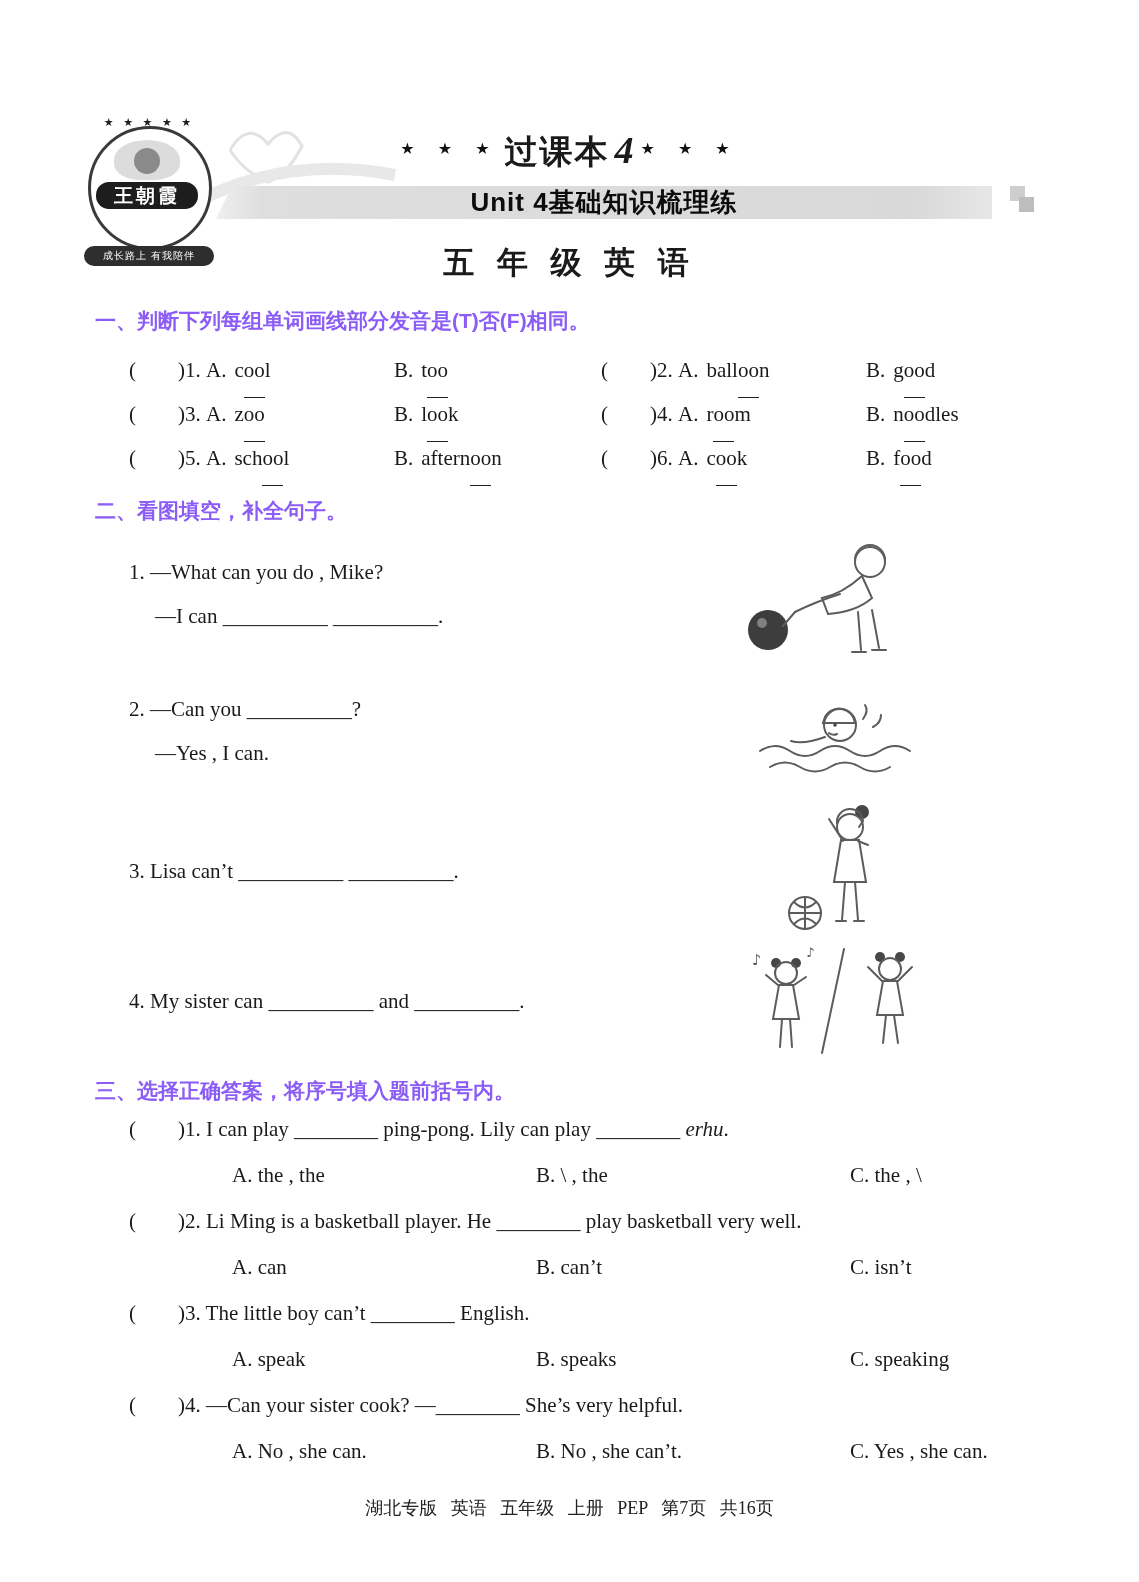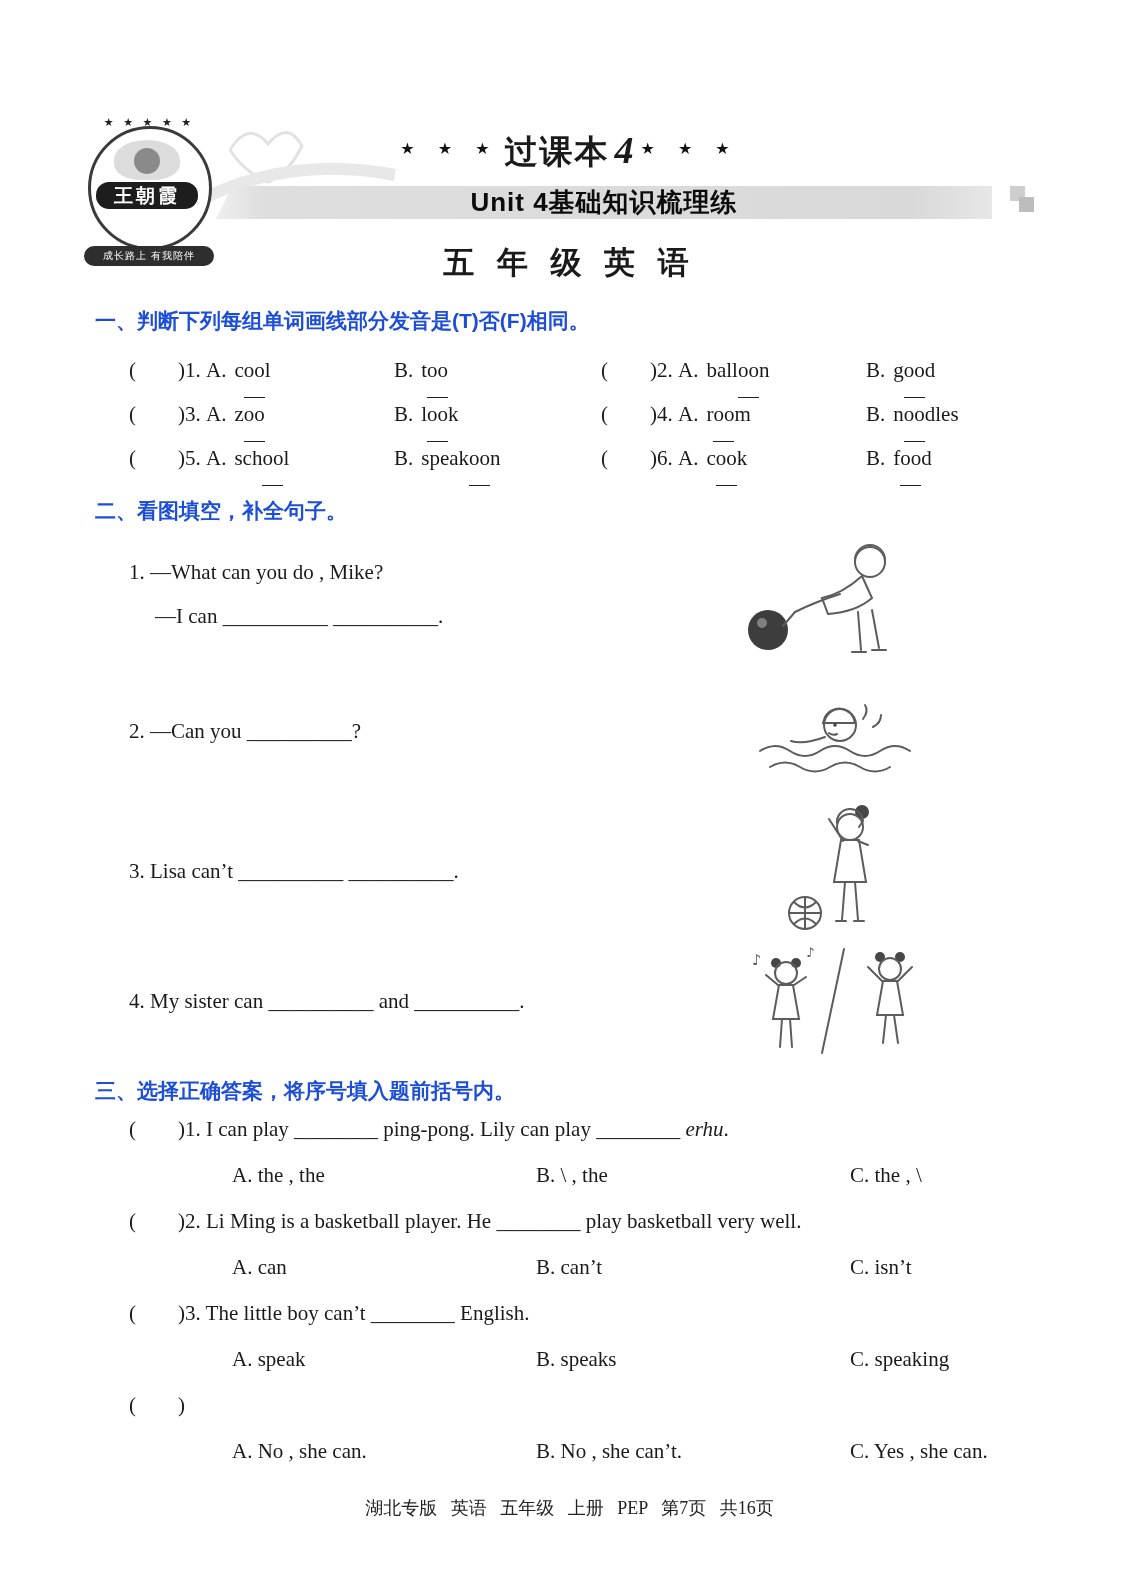--- a/index.html
+++ b/index.html
@@ -37,21 +37,21 @@
   .banner-text { font:bold 26px "Liberation Sans","DejaVu Sans",sans-serif;
                  line-height:33px; color:#0c0c0c; letter-spacing:1px; }
   .sq1 { position:absolute; left:1010px; top:186px; width:15px; height:15px; background:#cecece; }
   .sq2 { position:absolute; left:1019px; top:197px; width:15px; height:15px; background:#bdbdbd; }
 
   .grade-title { position:absolute; top:242px; left:0; width:100%; text-align:center;
                  font:bold 31px "Liberation Sans","DejaVu Sans",sans-serif; letter-spacing:7px; }
 
   
   .content { position:absolute; left:95px; top:306px; width:978px; }
-  .h1 { font:bold 21px "Liberation Sans","DejaVu Sans",sans-serif; line-height:30px; color:#1d4ed8; }
+  .h1 { font:bold 21px "Liberation Sans","DejaVu Sans",sans-serif; line-height:30px; color:#8b5cf6; }
 
   .phonics { margin:12px 0 0 34px; font-size:21px; }
   .p-row { display:flex; height:44px; align-items:center; }
   .p-item { display:flex; align-items:baseline; width:488px; }
   .pre { white-space:pre; }
   .apart { display:inline-flex; width:188px; align-items:baseline; }
   .lab { margin-right:8px; }
   .bpart { display:inline-flex; align-items:baseline; }
   .u { border-bottom:1.6px solid #222; padding-bottom:15px; }
 
@@ -161,21 +161,21 @@
 
       <div class="p-row">
         <div class="p-item">
           <span class="pre">(        )5. </span>
           <span class="apart">
               <span class="lab">A.</span>
               <span class="word"><span>sch</span><span class="u">oo</span><span>l</span></span>
             </span>
           <span class="bpart">
               <span class="lab">B.</span>
-              <span class="word"><span>speak</span><span class="u">oo</span><span>n</span></span>
+              <span class="word"><span>aftern</span><span class="u">oo</span><span>n</span></span>
             </span>
         </div>
         <div class="p-item">
           <span class="pre">(        )6. </span>
           <span class="apart">
               <span class="lab">A.</span>
               <span class="word"><span>c</span><span class="u">oo</span><span>k</span></span>
             </span>
           <span class="bpart">
               <span class="lab">B.</span>
@@ -204,20 +204,21 @@
             <path class="stroke" d="M55 80 l-12 14"></path>
             <path class="stroke" d="M118 80 l3 38 M132 78 l7 38"></path>
             <path class="stroke" d="M112 120 h14 M132 118 h14"></path>
           </svg>
         </div>
       </div>
 
       <div class="fitem fitem2">
         <div class="ftxt">
           <div>2. —Can you __________?</div>
+          <div class="fline2">—Yes , I can.</div>
         </div>
         <div class="fimg">
           <svg width="170" height="105" viewBox="0 0 170 105">
             <path class="stroke" d="M70 38 a16 16 0 0 1 30 6 l-32 0 z" fill="#cfcfcf"></path>
             <circle class="stroke" cx="85" cy="46" r="16" fill="#ffffff"></circle>
             <circle cx="80" cy="46" r="1.8" fill="#444"></circle>
             <path class="stroke" d="M74 54 q4 3 8 1"></path>
             <path class="stroke" d="M70 58 q-22 8 -34 4"></path>
             <path class="stroke" d="M5 72 q15 -10 30 0 t30 0 t30 0 t30 0 t30 0" stroke="#9a9a9a"></path>
             <path class="stroke" d="M15 88 q15 -9 30 0 t30 0 t30 0 t30 0" stroke="#b5b5b5"></path>
@@ -308,20 +309,21 @@
         <div class="opts">
           <span class="o1">A. speak</span>
           <span class="o2">B. speaks</span>
           <span class="o3">C. speaking</span>
         </div>
       </div>
 
       <div class="mitem">
         <div class="mq">
             <span class="pre">(        )</span>
+            <span><span>4. —Can your sister cook? —________ She’s very helpful.</span><em class="qi"></em><span></span></span>
           </div>
         <div class="opts">
           <span class="o1">A. No , she can.</span>
           <span class="o2">B. No , she can’t.</span>
           <span class="o3">C. Yes , she can.</span>
         </div>
       </div>
     </div>
 
   </div>

